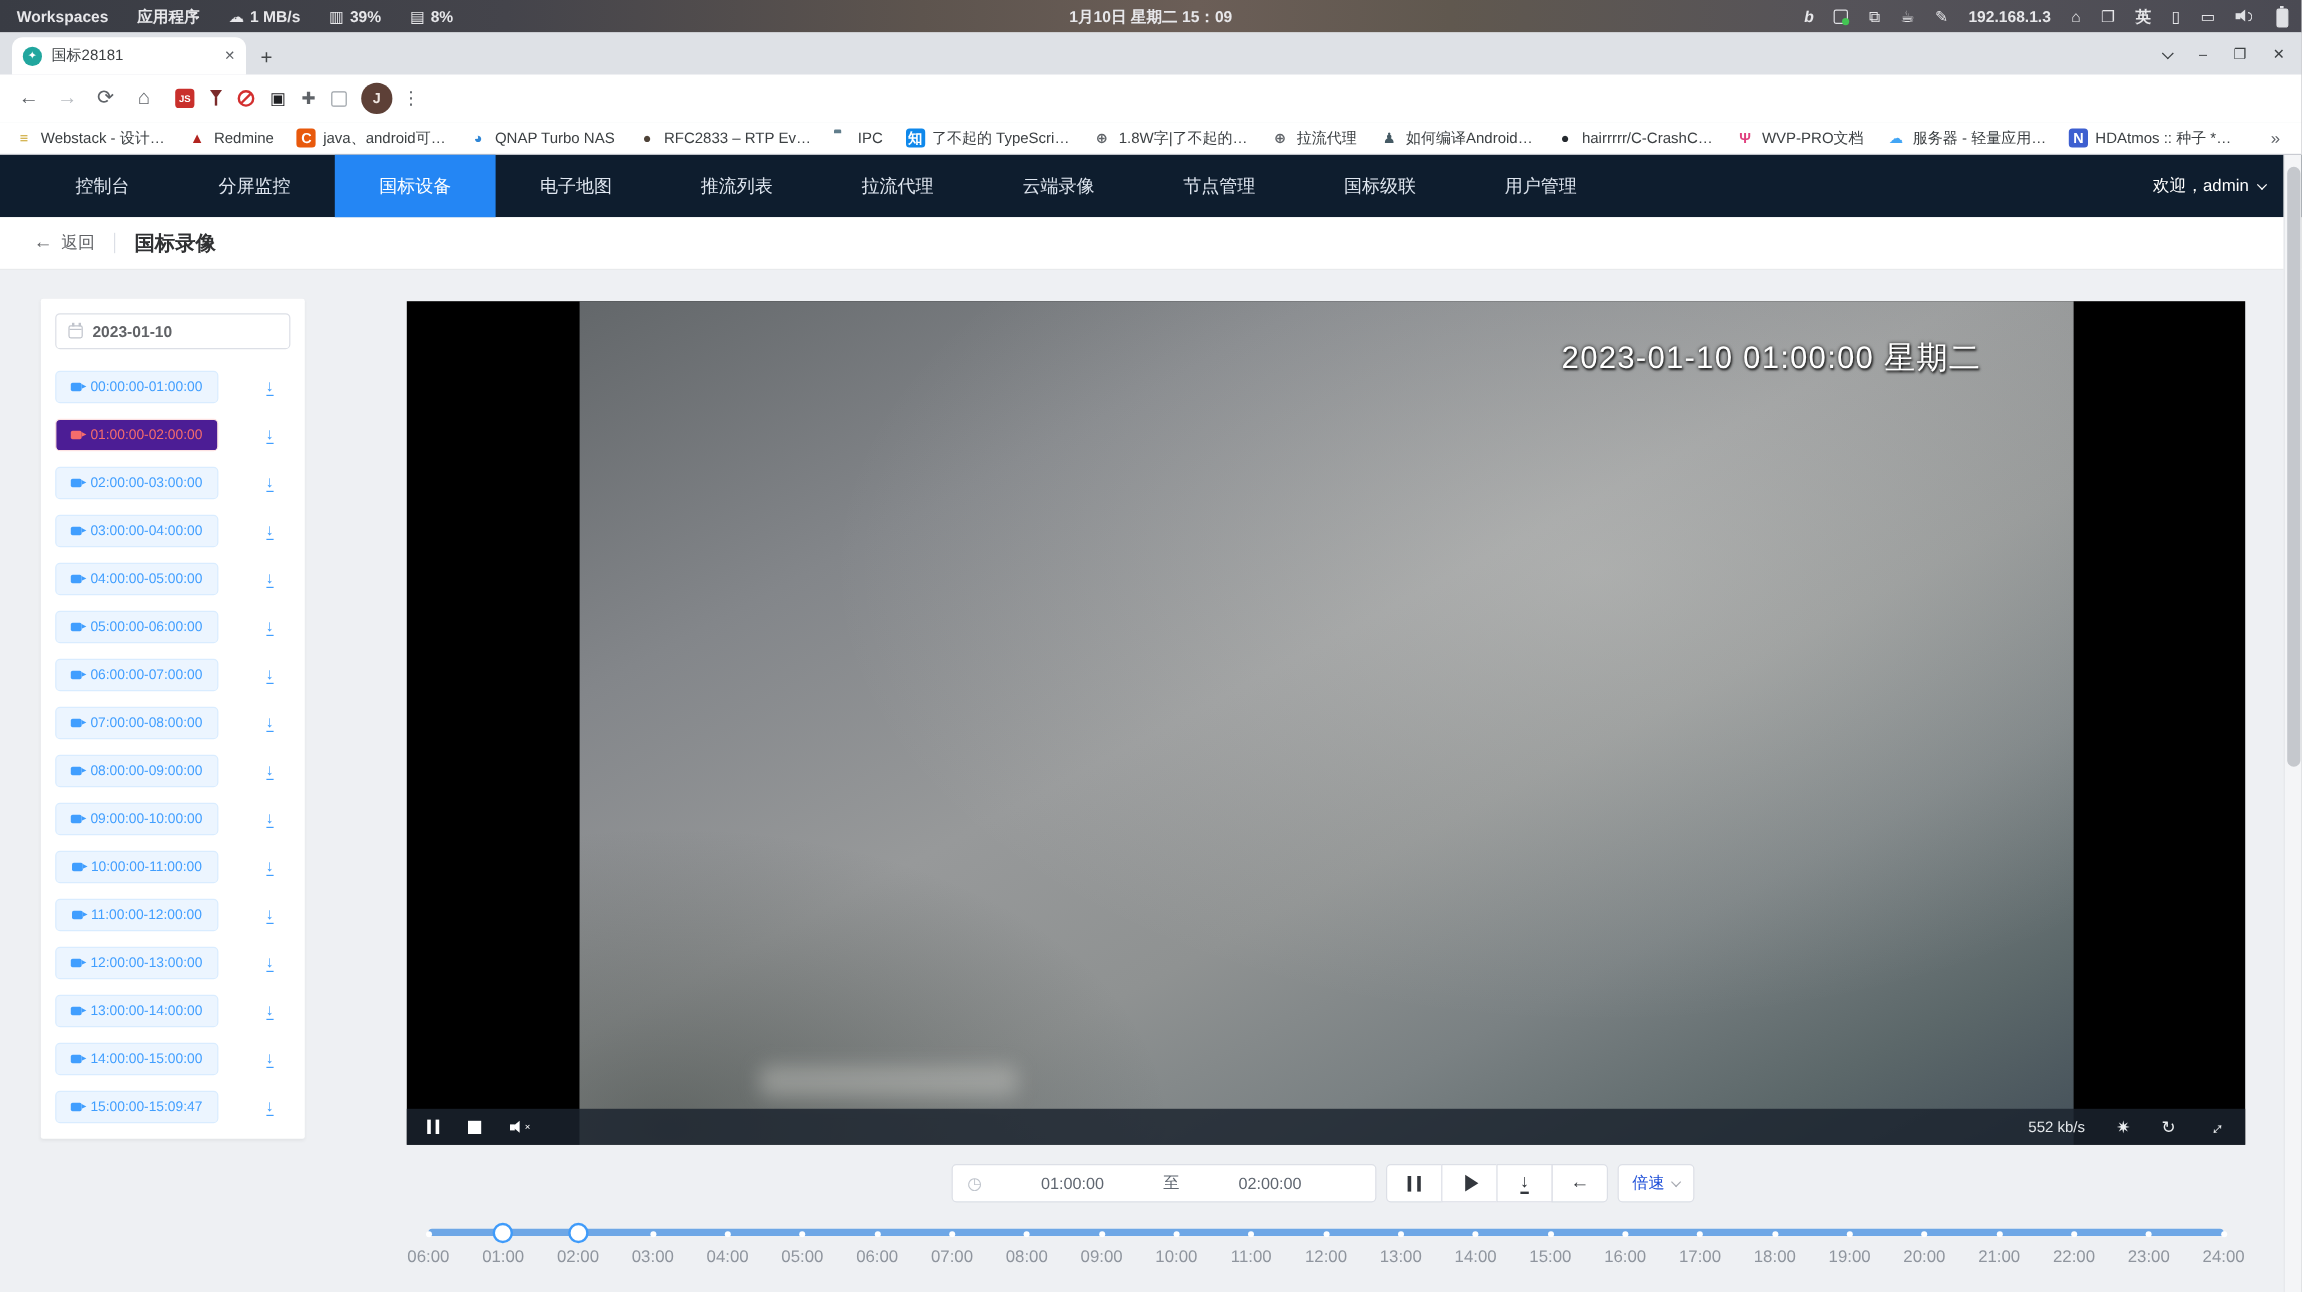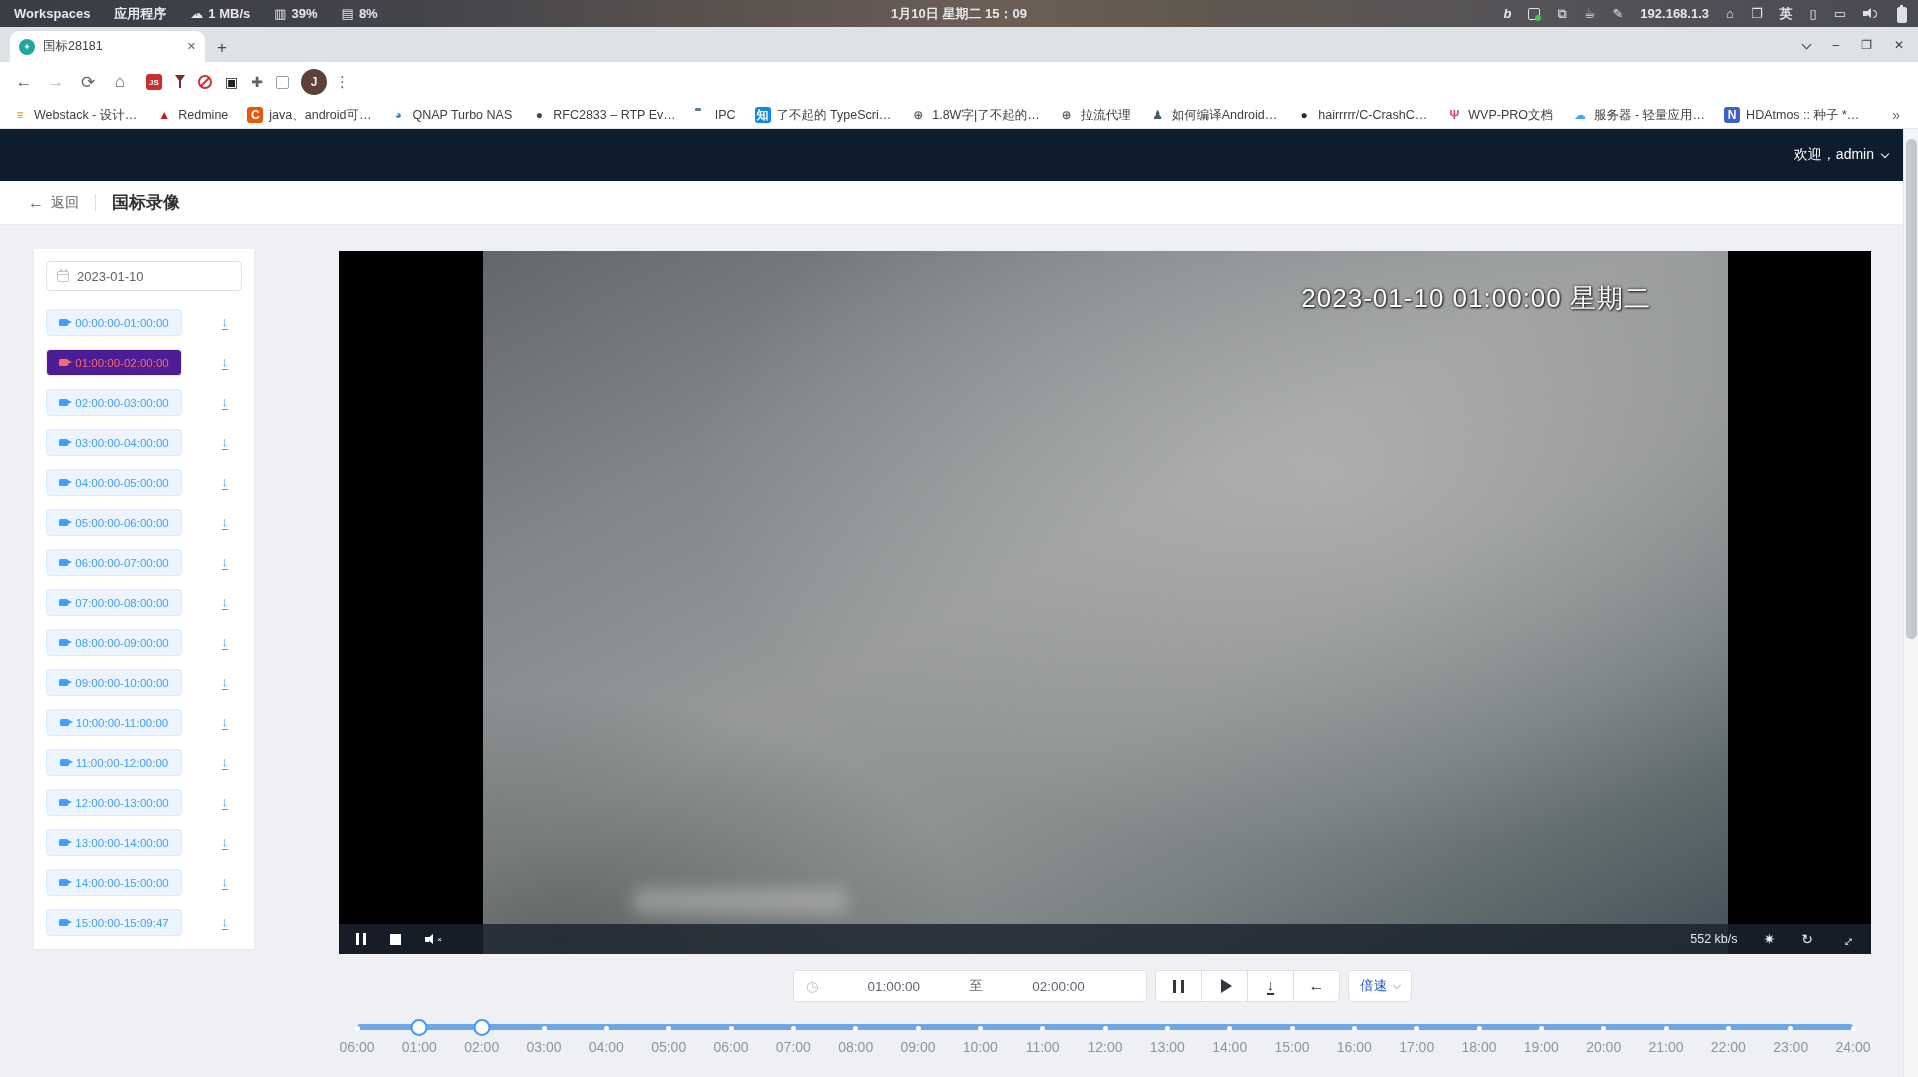--- a/index.html
+++ b/index.html
@@ -87,21 +87,21 @@
   .subheader { height:44px; background:#fff; display:flex; align-items:center; padding-left:28px; border-bottom:1px solid #e8eaec; }
   .backbtn { display:flex; align-items:center; gap:7px; color:#606266; font-size:14px; cursor:pointer; }
   .backbtn .arr { font-size:16px; }
   .vdivider { width:1px; height:17px; background:#dcdfe6; margin:0 16px; }
   .page-title { font-size:17px; font-weight:bold; color:#303133; }
 
   
   .content { position:relative; height:852px; background:#eef0f3; }
 
   .sidebar { position:absolute; left:34px; top:24px; width:220px; height:700px; background:#fff; border-radius:2px; padding:12px; box-shadow:0 1px 3px rgba(0,0,0,.05); }
-  .dateinput { height:30px; border:1px solid #dcdfe6; border-radius:4px; background:#fff; display:flex; align-items:center; padding:0 10px; gap:8px; color:#606266; font-size:13px; cursor:text; }
+  .dateinput { height:30px; border:1px solid #dcdfe6; border-radius:4px; background:#fff; display:flex; align-items:center; padding:0 10px; gap:8px; color:#606266; font-size:13px; cursor:text;font-weight:bold; }
   .ico-cal { width:12px; height:11px; border:1.4px solid #c0c4cc; border-radius:2px; position:relative; flex:none; }
   .ico-cal::before { content:""; position:absolute; top:-3px; left:2px; width:1.8px; height:3px; background:#c0c4cc; box-shadow:5.5px 0 #c0c4cc; }
   .ico-cal::after { content:""; position:absolute; top:2.2px; left:0; right:0; height:1.3px; background:#c0c4cc; }
   .seg-list { margin-top:18px; display:flex; flex-direction:column; gap:13px; }
   .seg-row { display:flex; align-items:center; }
   .seg-chip { width:136px; height:27px; background:#ecf5ff; border:1px solid #d9ecff; border-radius:4px; color:#409eff;
     font-size:11.5px; display:flex; align-items:center; justify-content:center; gap:5px; cursor:pointer; white-space:nowrap; }
   .seg-chip.active { background:#4c1d95; border-color:#fde2e2; color:#f56c6c; }
   .ico-cam { position:relative; width:9px; height:7px; background:currentColor; border-radius:1.5px; flex:none; margin-right:2px; }
   .ico-cam::after { content:""; position:absolute; right:-4px; top:1px; border-left:4px solid currentColor; border-top:2.5px solid transparent; border-bottom:2.5px solid transparent; }
@@ -305,20 +305,42 @@
 
       <span class="bm">
         <span class="bm-ico" style="color: rgb(255, 255, 255); background: rgb(61, 95, 208);">N</span>
         <span>HDAtmos :: 种子 *…</span>
       </span>
     </div>
   <span class="bm-overflow">»</span>
 </div>
 
 <div class="navbar">
+  <div class="nav-items">
+
+      <span class="nav-item">控制台</span>
+
+      <span class="nav-item">分屏监控</span>
+
+      <span class="nav-item active">国标设备</span>
+
+      <span class="nav-item">电子地图</span>
+
+      <span class="nav-item">推流列表</span>
+
+      <span class="nav-item">拉流代理</span>
+
+      <span class="nav-item">云端录像</span>
+
+      <span class="nav-item">节点管理</span>
+
+      <span class="nav-item">国标级联</span>
+
+      <span class="nav-item">用户管理</span>
+    </div>
   <span class="welcome">
     <span>欢迎，admin</span>
     <span class="chev"></span>
   </span>
 </div>
 
 <div class="subheader">
   <span class="backbtn">
     <span class="arr">←</span>
     <span>返回</span>

